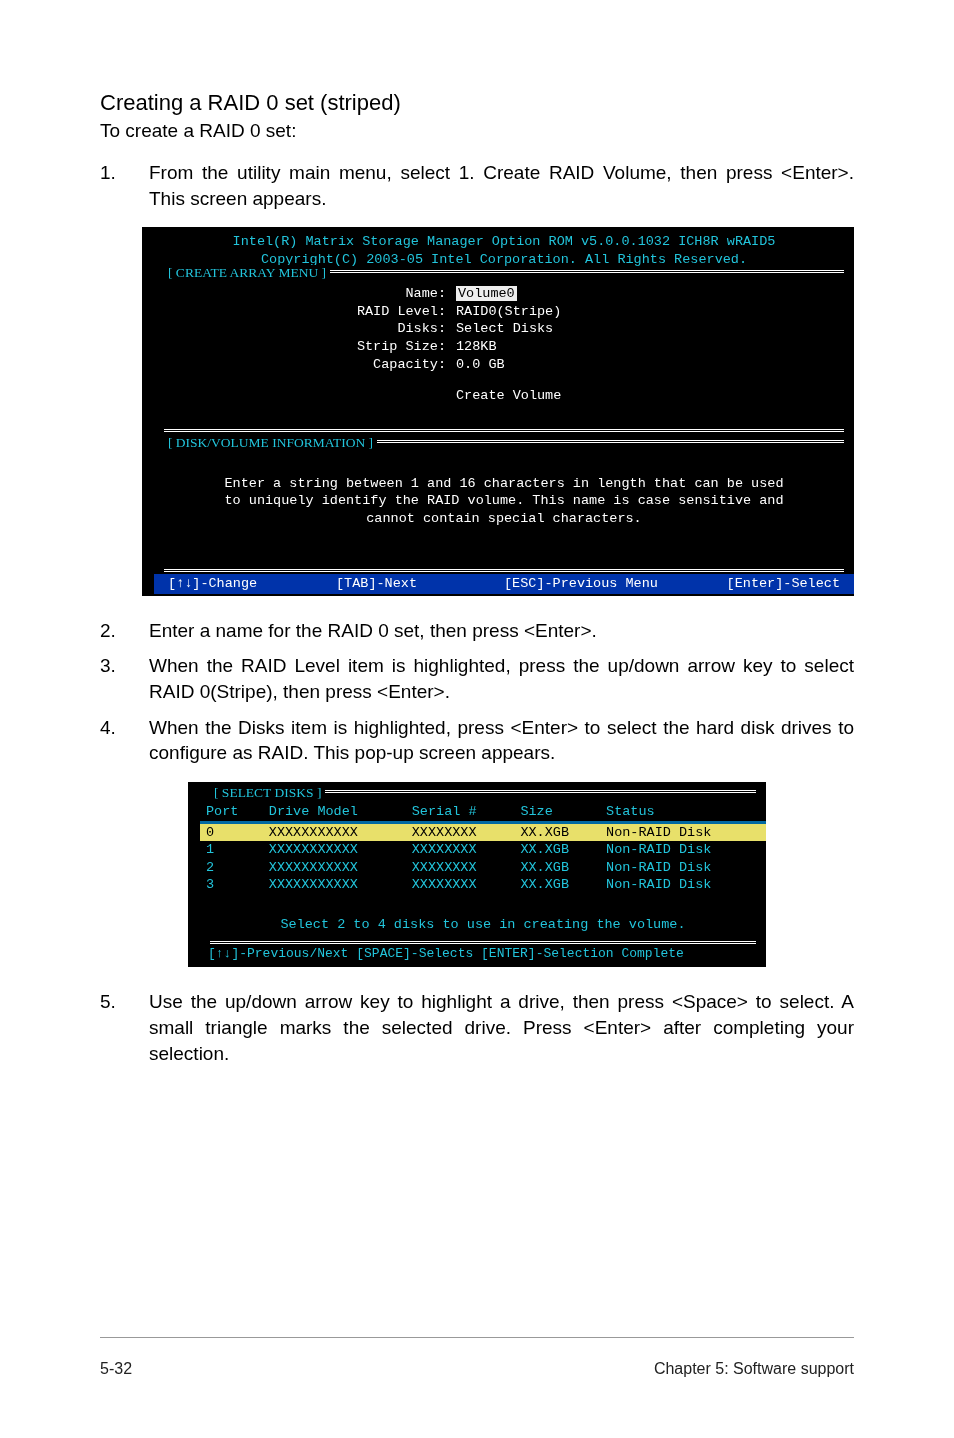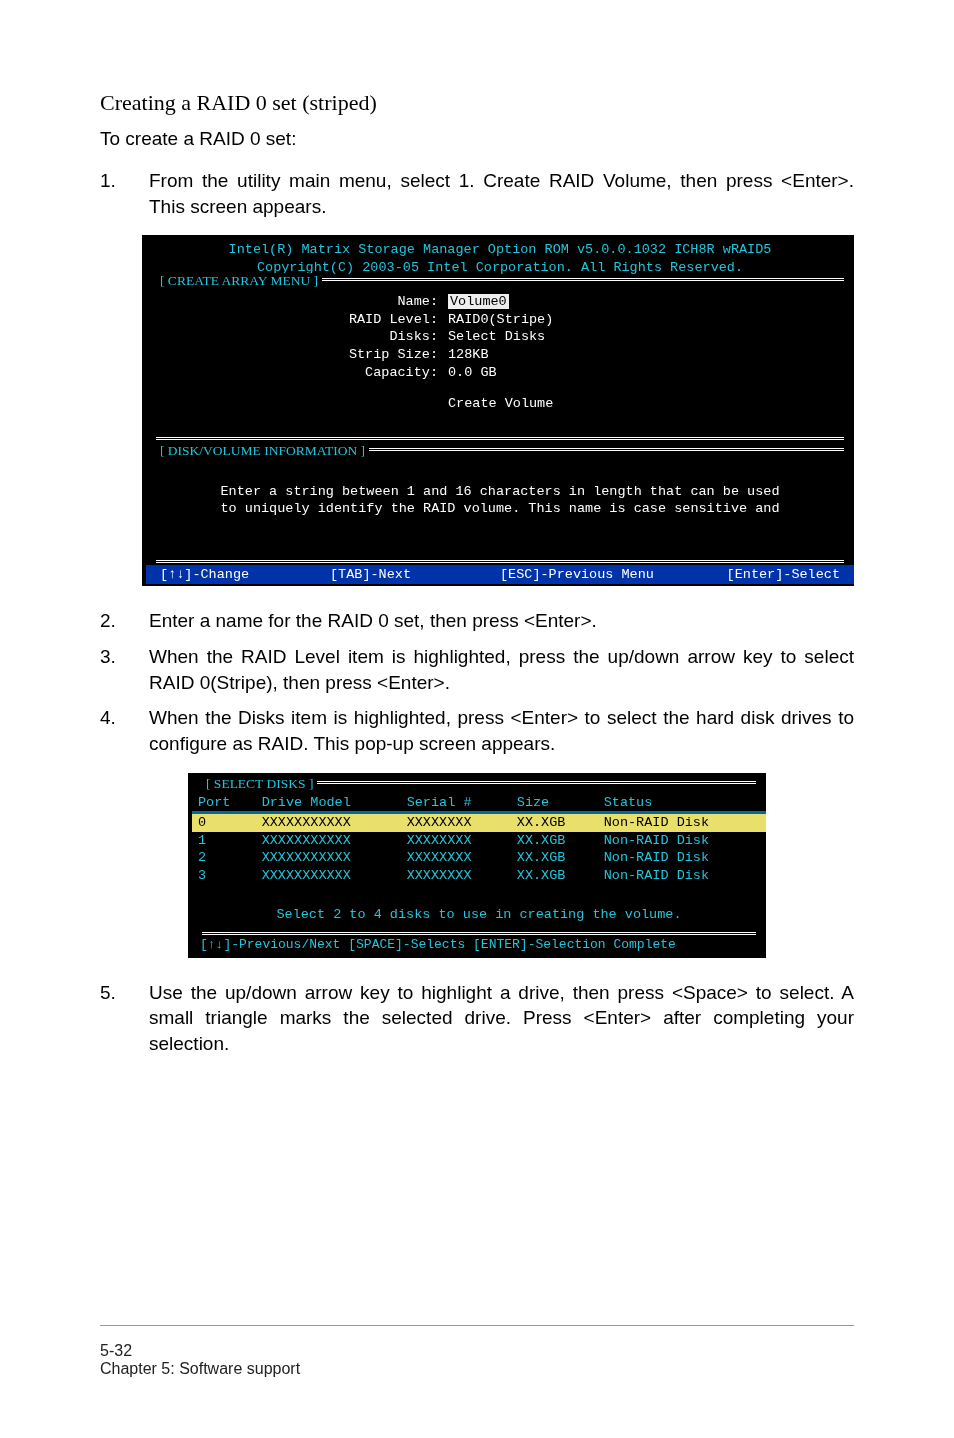--- a/index.html
+++ b/index.html
@@ -9,43 +9,42 @@
     background: #fff;
     font-family: Arial, Helvetica, sans-serif;
     color: #000;
     position: relative;
     padding: 90px 100px 60px 100px;
     display: flex;
     flex-direction: column;
   }
   .heading {
     font-size: 22px;
-    margin-bottom: 12px;
-    font-family: Liberation Serif, serif;
+    margin-bottom: 4px;
   }
   .subheading {
     font-size: 19px;
     margin-bottom: 18px;
   }
   .step {
     display: flex;
     font-size: 19px;
     margin-bottom: 10px;
     line-height: 1.35;
     text-align: justify;
   }
   .step-num { width: 42px; flex: 0 0 42px; }
   .step-body { flex: 1; margin-left: 7px; }
   .terminal {
     font-family: "Courier New", monospace;
     font-size: 13.5px;
     color: #fff;
     background: #000;
     margin: 6px 0 22px 42px;
-    padding: 6px 0 2px 4px;
+    padding: 6px 0 2px 12px;
     line-height: 1.3;
   }
   .terminal .center { text-align: center; }
   .terminal .cyan { color: #22c4db; }
   .terminal .inv { background: #eee; color: #000; padding: 0 2px; }
   .terminal .kvrow { display: flex; }
   .terminal .kvlabel { width: 302px; text-align: right; padding-right: 10px; }
   .terminal .kvval { flex: 1; }
   .terminal .rule { border-top: 3px double #fff; margin: 2px 10px; position: relative; height: 0; }
   .terminal .rule-label {
@@ -78,23 +77,22 @@
   .terminal.small tr.sel td { background: #e8e06a; color: #000; }
   .terminal.small .footer2 {
     color: #22c4db; font-size: 13px; text-align: left; padding: 0 8px 2px 8px;
   }
   .pgfooter {
     margin-top: auto;
     border-top: 1px solid #999;
     display: flex;
     justify-content: space-between;
     font-size: 16px;
-    padding-top: 16px;
+    padding-top: 22px;
     color: #222;
-    flex-direction: column;
   }
 </style>
 </head>
 <body>
 
 <div class="heading">Creating a RAID 0 set (striped)</div>
 <div class="subheading">To create a RAID 0 set:</div>
 
 <div class="step">
   <div class="step-num">1.</div>
@@ -135,20 +133,21 @@
   </div>
   <div style="height:22px"></div>
   <div class="rule"></div>
   <div style="height:4px"></div>
   <div class="rule">
     <div class="rule-label"><span class="cyan">[ DISK/VOLUME INFORMATION ]</span></div>
   </div>
   <div style="height:30px"></div>
   <div class="center">Enter a string between 1 and 16 characters in length that can be used</div>
   <div class="center">to uniquely identify the RAID volume. This name is case sensitive and</div>
+  <div class="center">cannot contain special characters.</div>
   <div style="height:40px"></div>
   <div class="rule"></div>
   <div class="footer">
     <div class="fitem">[↑↓]-Change</div>
     <div class="fitem">[TAB]-Next</div>
     <div class="fitem">[ESC]-Previous Menu</div>
     <div class="fitem" style="text-align:right">[Enter]-Select</div>
   </div>
 </div>
 

